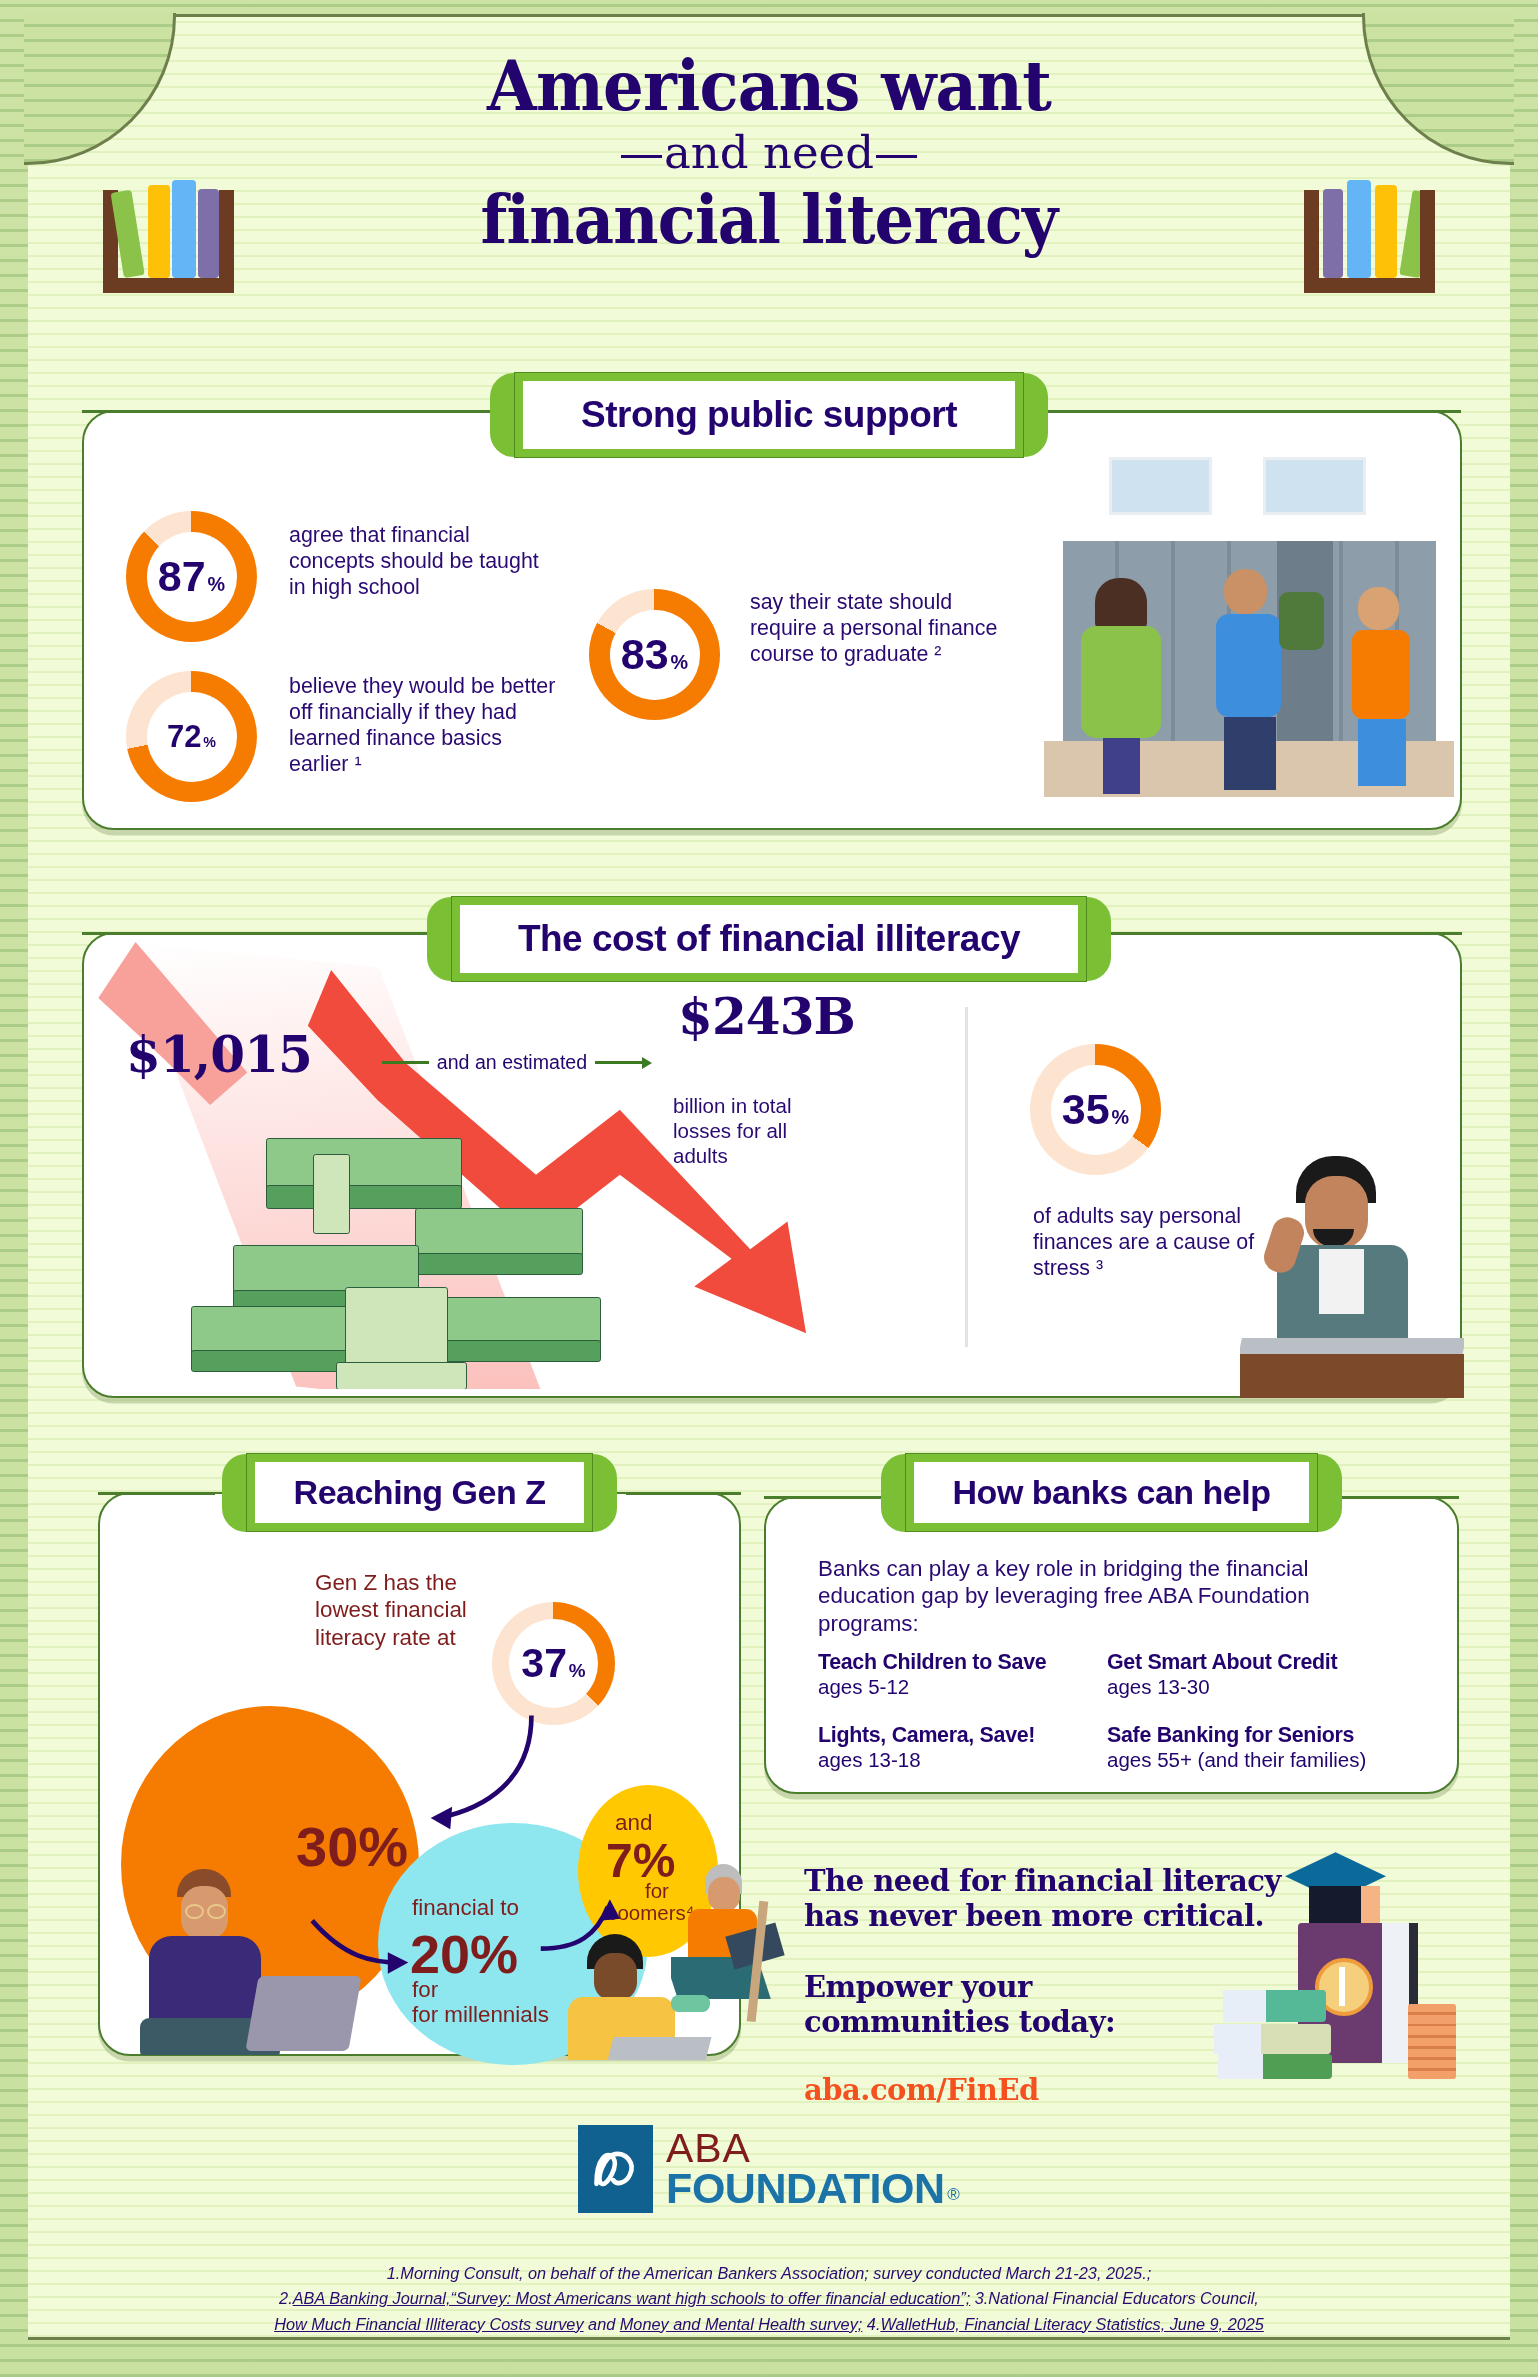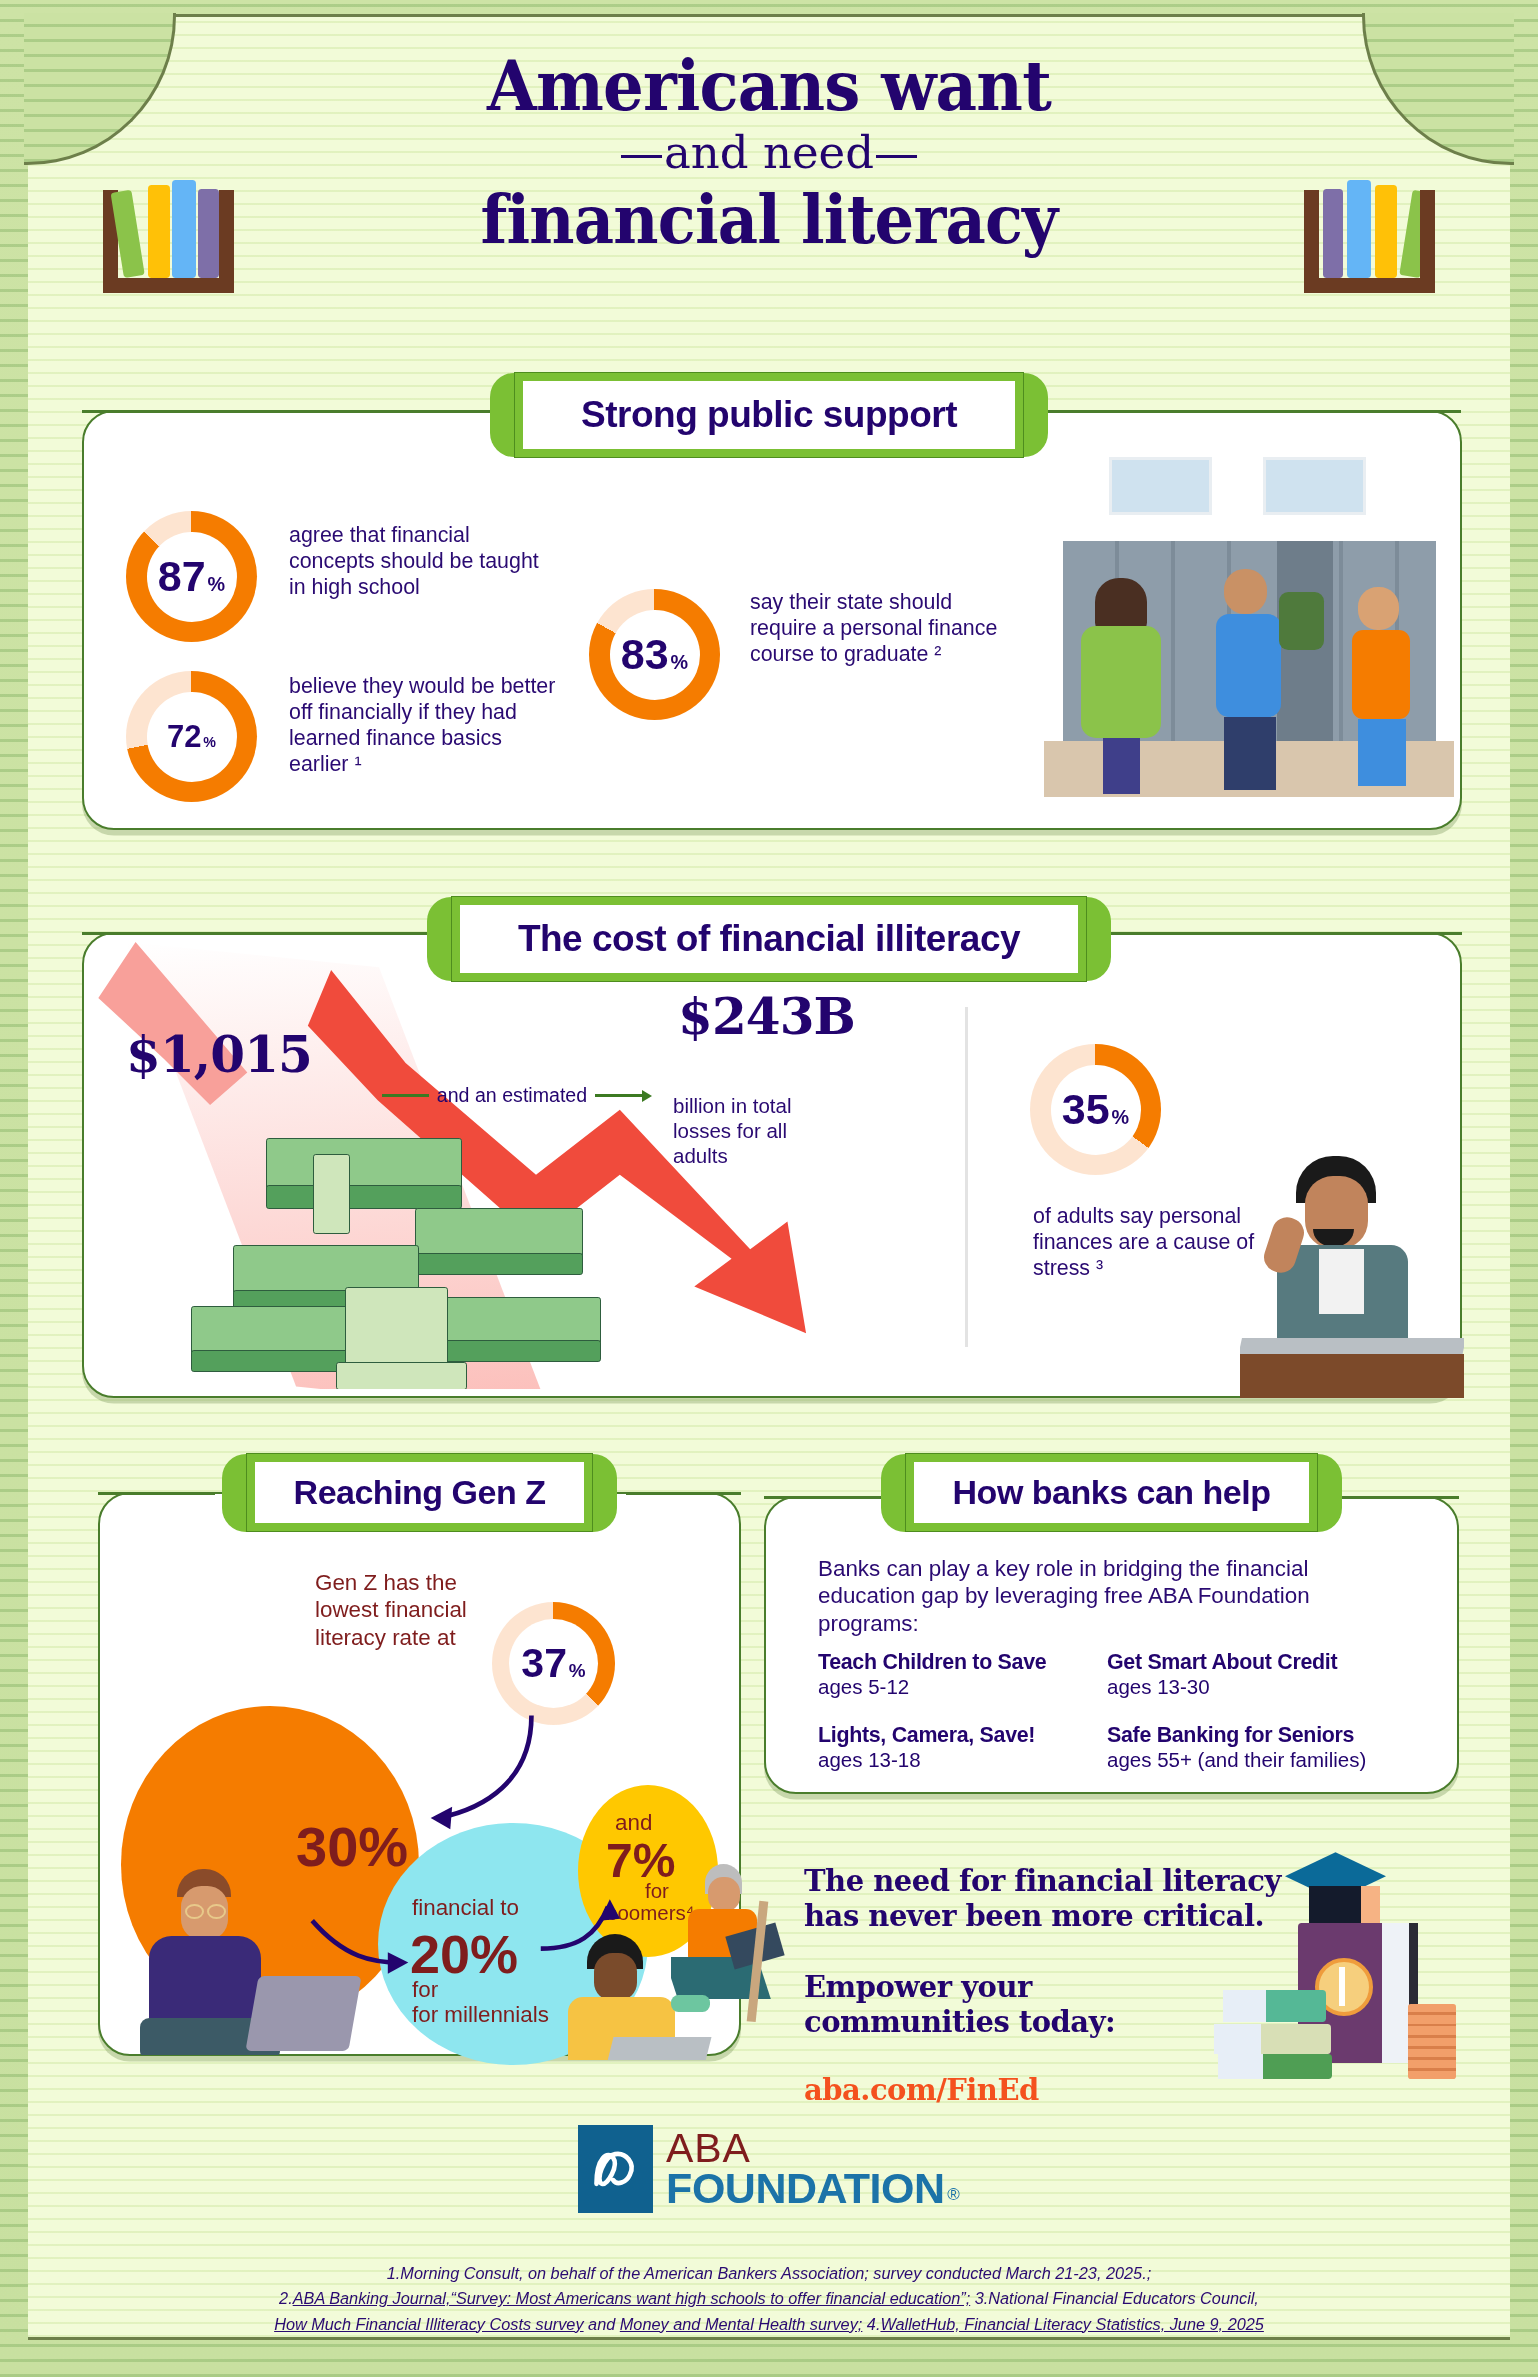--- a/index.html
+++ b/index.html
@@ -278,21 +278,21 @@
       <div class="bill" style="left:200px;top:117px;width:191px;height:54px;"></div>
       <div class="bill dark" style="left:200px;top:160px;width:191px;height:22.4px;"></div>
       <div class="bill light" style="left:135px;top:107px;width:103px;height:89px;"></div>
       <div class="bill light" style="left:126px;top:182px;width:131px;height:28px;"></div>
       <div class="bill light" style="left:103px;top:-26px;width:37px;height:80px;"></div>
     </div>
   </div>
 
   <div class="bignum" style="position:absolute;left:126px;top:1025px;">$1,015</div>
 
-  <div class="arrowrow" style="left:382px; top:1084px; width:270px;">
+  <div class="arrowrow" style="left:382px; top:1051px; width:270px;">
     <div class="arrline" style="width:52px;"></div>
     <div style="padding:0 7.5px;color:#23046e;font-size:19.6px;white-space:nowrap;">and an estimated</div>
     <div class="arrline" style="width:52px;"></div>
     <div class="arrhead"></div>
   </div>
 
   <div class="bignum" style="position:absolute;left:669px;top:987px;margin-left:9px;">$243B</div>
   <div class="stat-txt" style="left:673px; top:1093px; width:158px; font-size:20.5px;">billion in total losses for all adults</div>
 
   <div style="position:absolute;left:965px;top:1007px;width:2.8px;height:340px;background:#e3e3e3;"></div>

